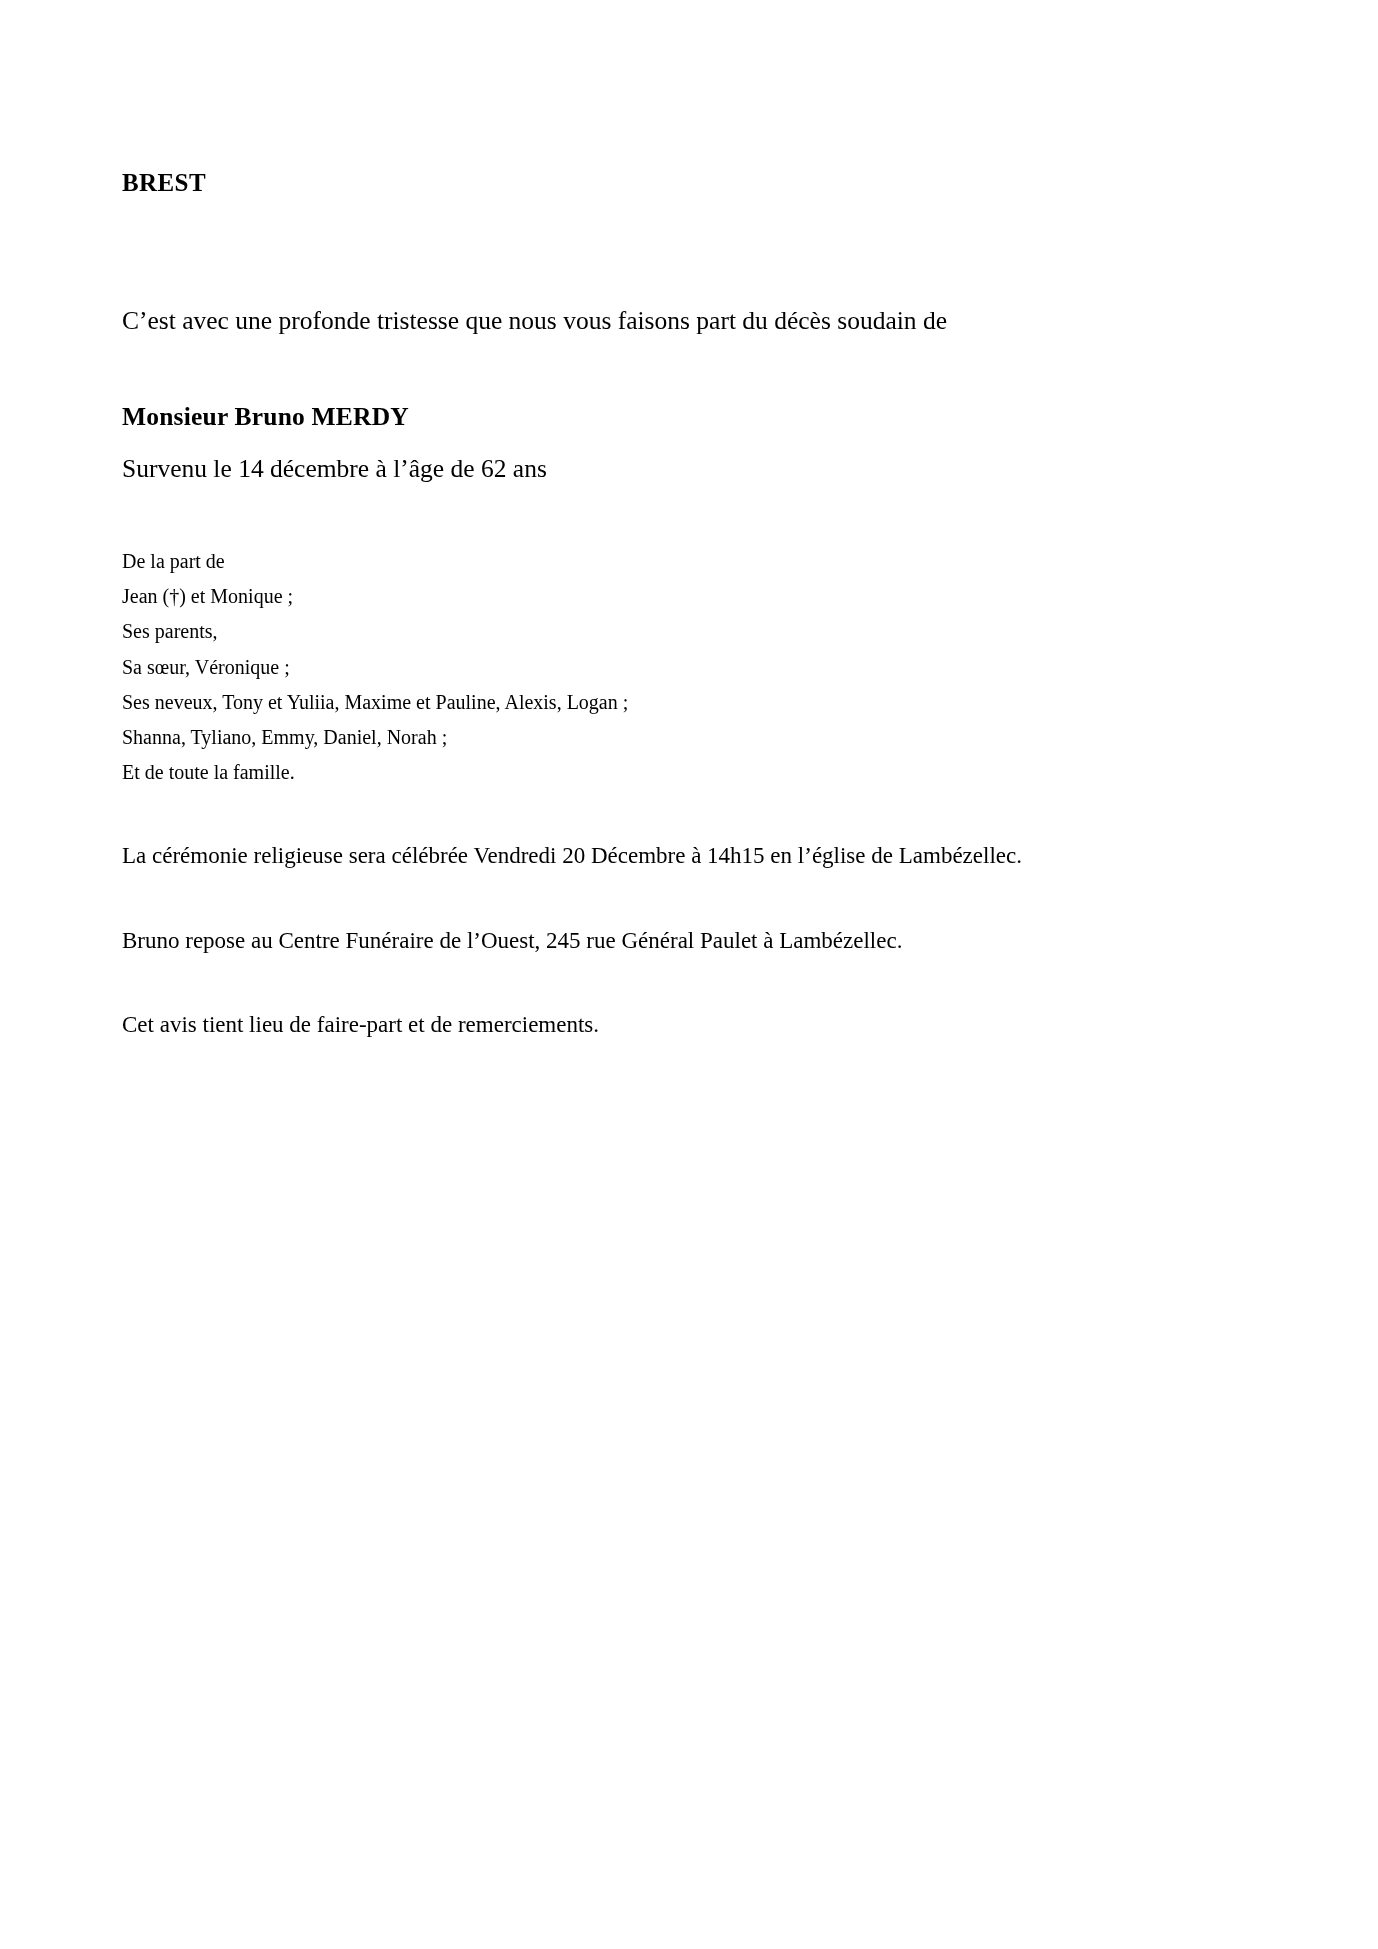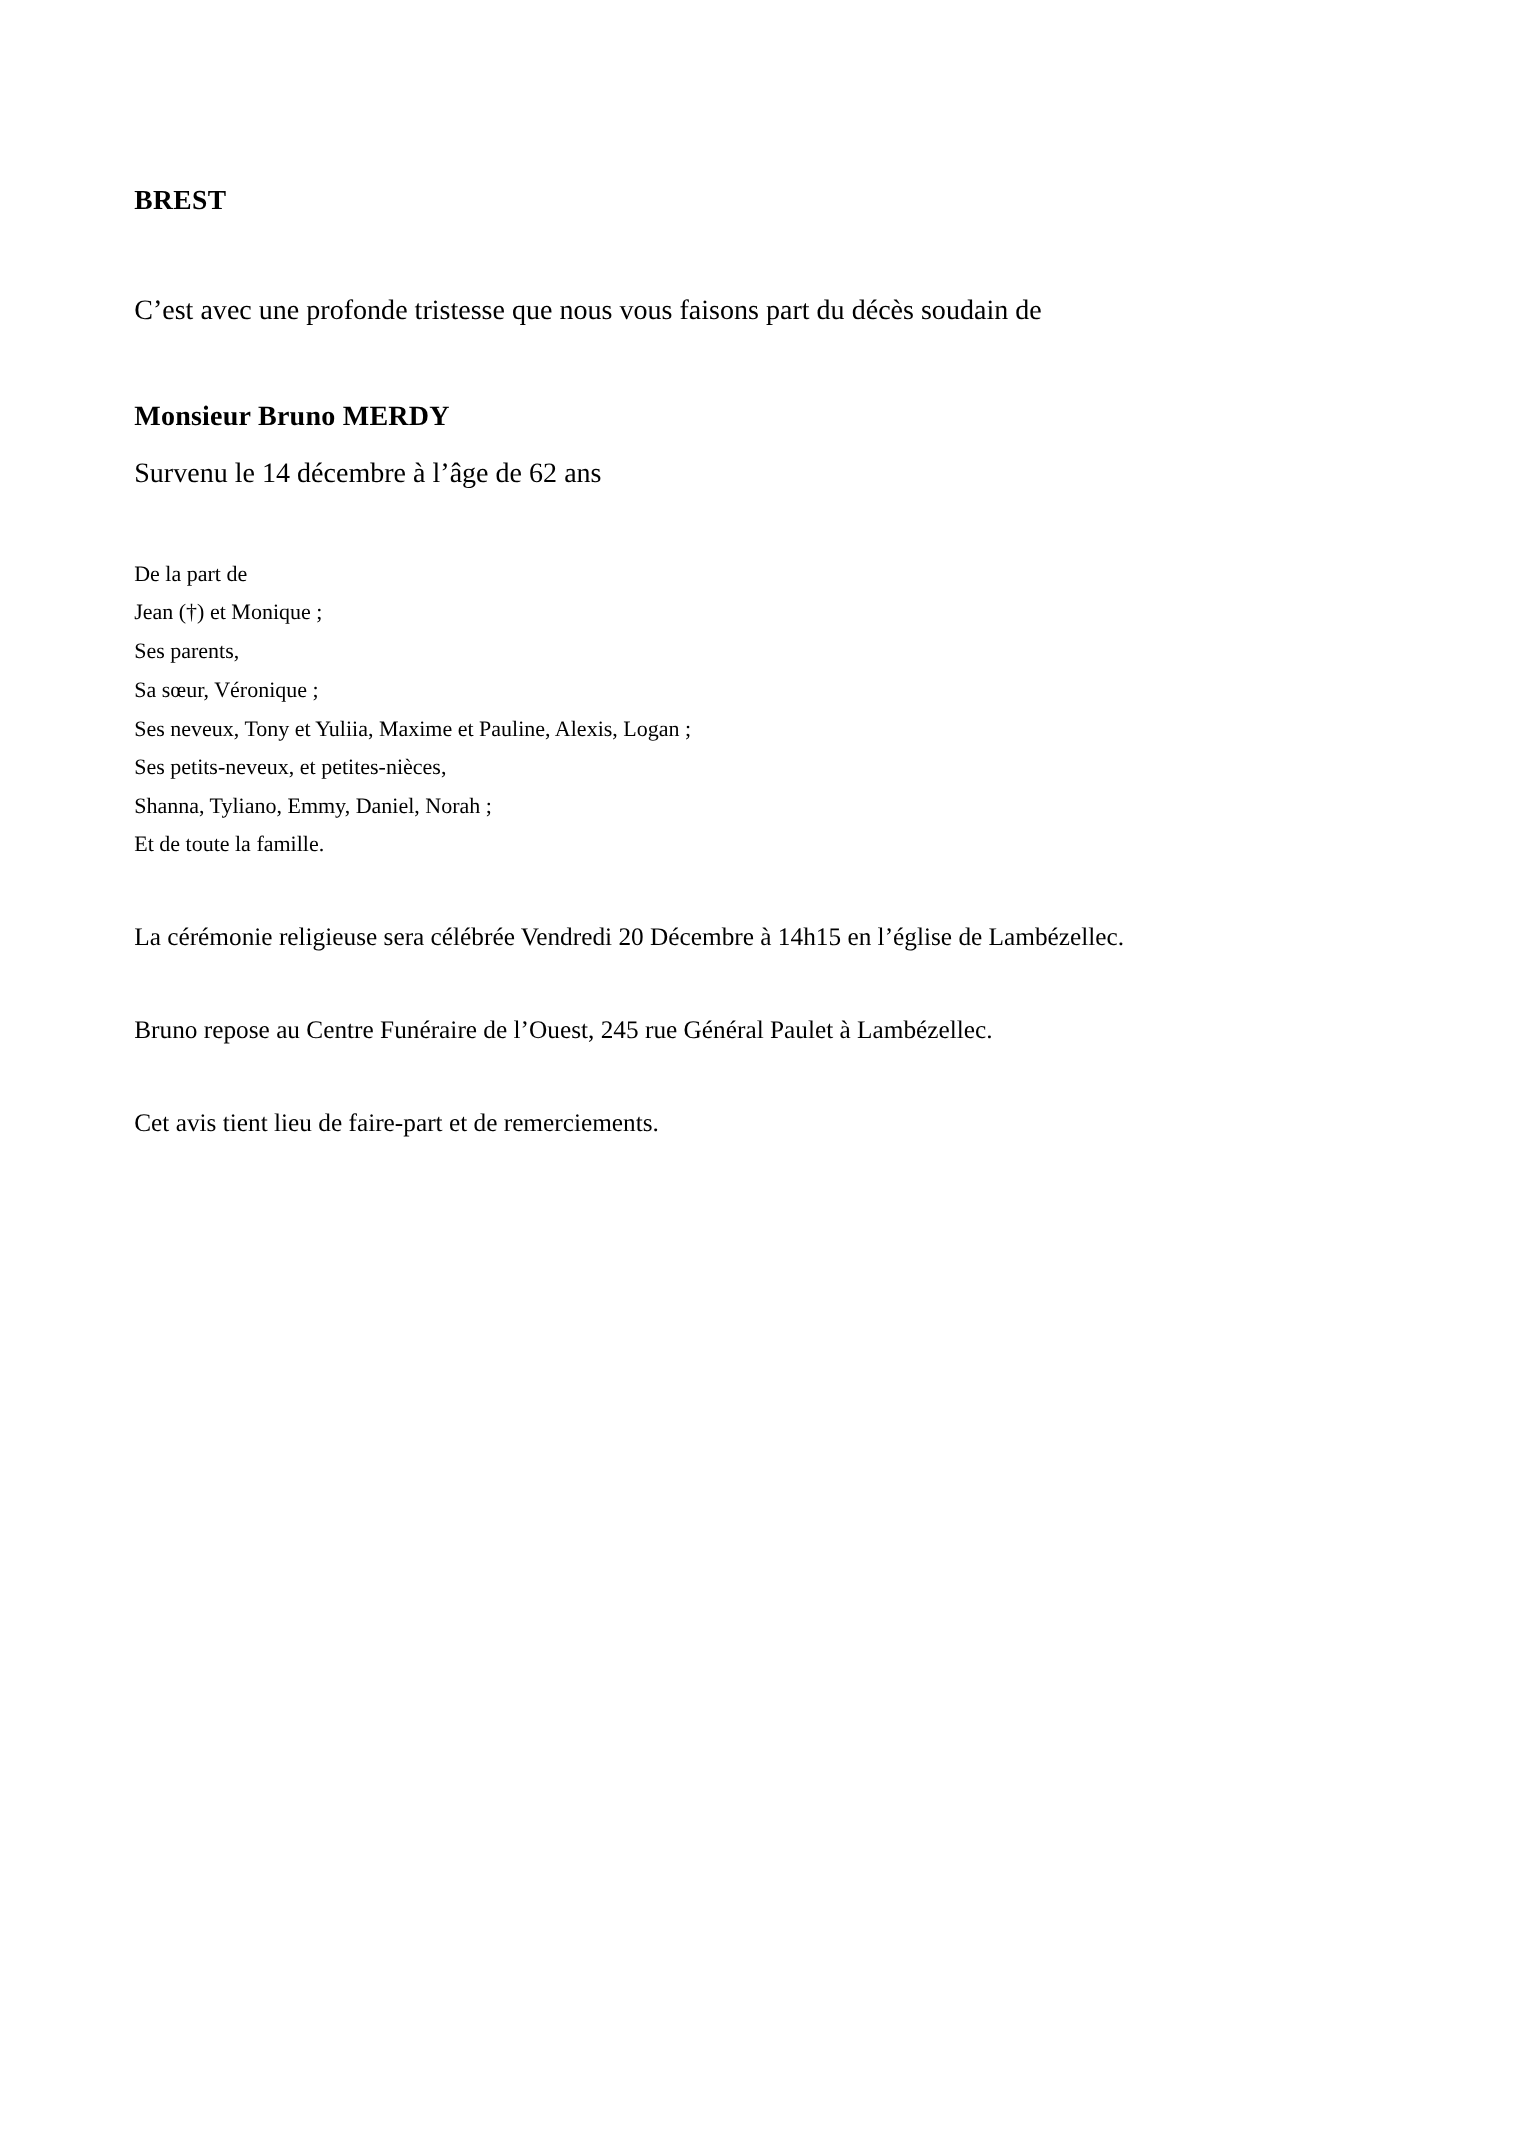--- a/index.html
+++ b/index.html
@@ -25,21 +25,21 @@
   .city {
     font-size: 25px;
     font-weight: bold;
     letter-spacing: 0.4px;
     margin: 0 0 0 0;
     line-height: 1.2;
   }
   .intro {
     font-size: 25.5px;
     line-height: 1.3;
-    margin: 67px 0 0 0;
+    margin: 106px 0 0 0;
   }
   .center-block {
     text-align: left;
     margin: 63px 0 0 0;
     padding-right: 18px;
   }
   .deceased-name {
     font-size: 25.5px;
     font-weight: bold;
     line-height: 1.35;
@@ -85,21 +85,20 @@
     <p class="deceased-name">Monsieur Bruno MERDY</p>
     <p class="deceased-detail">Survenu le 14 décembre à l’âge de 62 ans</p>
   </div>
 
   <div class="family-block">
     <p class="family-line">De la part de</p>
     <p class="family-line">Jean (†) et Monique ;</p>
     <p class="family-line">Ses parents,</p>
     <p class="family-line">Sa sœur, Véronique ;</p>
     <p class="family-line">Ses neveux, Tony et Yuliia, Maxime et Pauline, Alexis, Logan ;</p>
-    <p class="family-line">Ses petits-neveux, et petites-nièces,</p>
     <p class="family-line">Shanna, Tyliano, Emmy, Daniel, Norah ;</p>
     <p class="family-line">Et de toute la famille.</p>
   </div>
 
   <p class="para para-wrap">La cérémonie religieuse sera célébrée Vendredi 20 Décembre à 14h15 en l’église de Lambézellec.</p>
 
   <p class="para para-wrap tight">Bruno repose au Centre Funéraire de l’Ouest, 245 rue Général Paulet à Lambézellec.</p>
 
   <p class="para para-wrap tight">Cet avis tient lieu de faire-part et de remerciements.</p>
 

